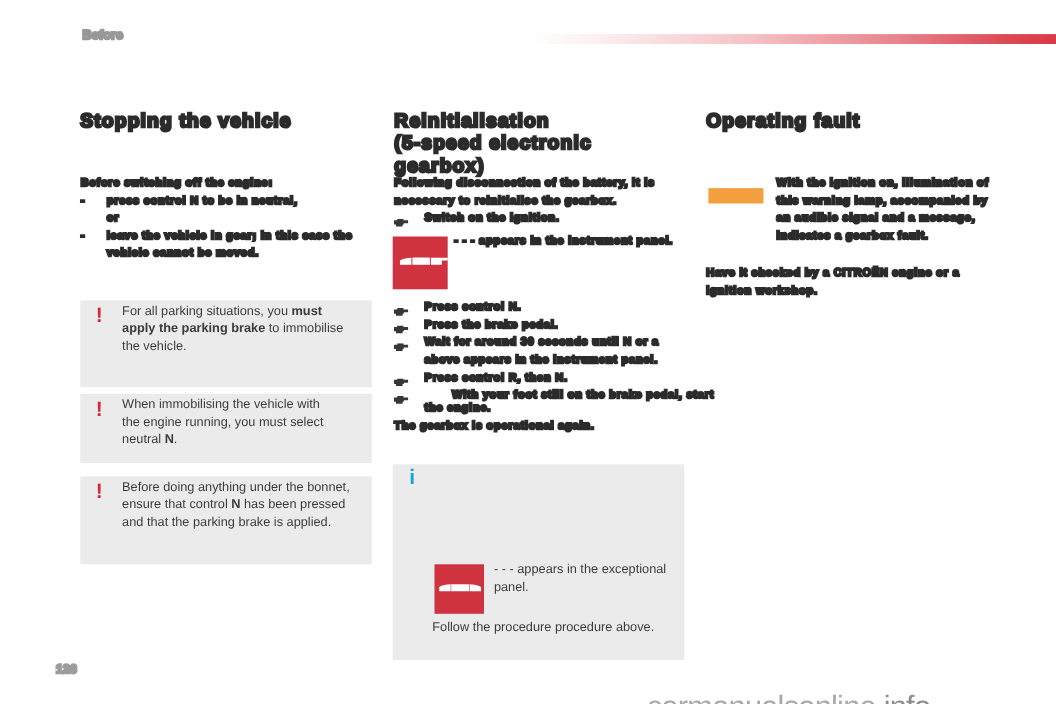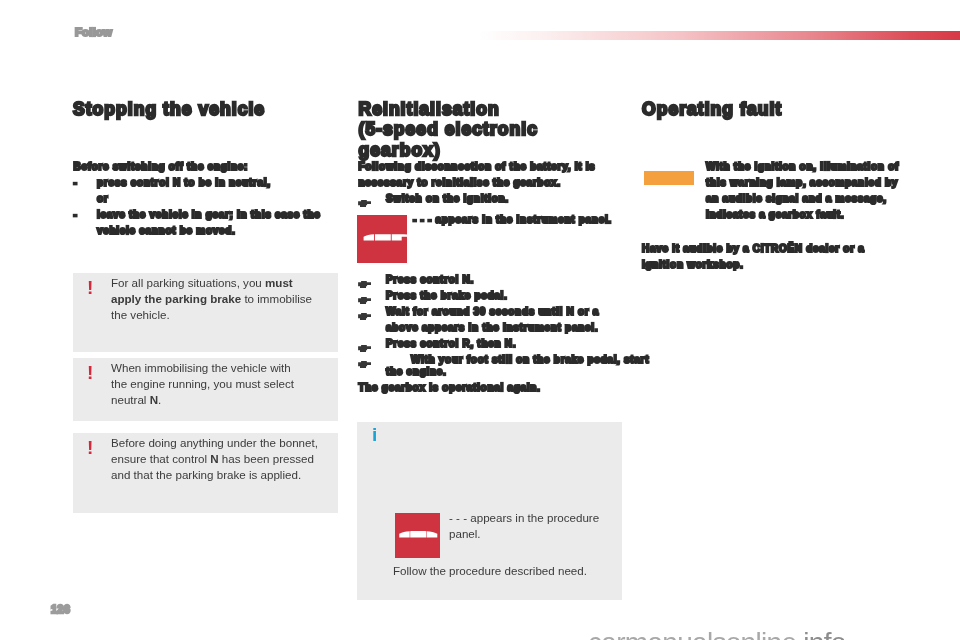--- a/index.html
+++ b/index.html
@@ -38,21 +38,21 @@
          -webkit-text-stroke:2.4px #9c9c9c;letter-spacing:0.2px;line-height:12px;margin-left:32px;}
   .wm{position:absolute;left:588px;top:600px;font-size:28px;color:#a8a8a8;letter-spacing:-0.7px;
       line-height:30px;margin-top:28px;}
   .wm .dot{color:#8d8d8d;}
 </style>
 </head>
 <body>
 
 <div class="page">
 
-  <div class="chapter">Follow</div>
+  <div class="chapter">Before</div>
   <div class="hdr-bar"></div>
 
   <div class="h1 pdfb" style="left:73px;top:99px;width:290px;-webkit-text-stroke:2.4px #2b2b2b;letter-spacing:1.05px">Stopping the vehicle</div>
 
   <div class="ln pdfb" style="left:73.5px;top:161px">Before switching off the engine:</div>
 
   <div class="ln pdfb dash" style="left:73.5px;top:177px">-</div>
   <div class="ln pdfb" style="left:97px;top:177px">press control N to be in neutral,</div>
   <div class="ln pdfb" style="left:97px;top:193px">or</div>
 
@@ -138,33 +138,33 @@
   <div class="box" style="left:357px;top:422px;width:265px;height:178px">
     <div class="infoi" style="left:15px;top:3px">i</div>
     <div class="redicon" style="left:37.7px;top:90.5px;width:45px;height:45.5px">
       <svg viewBox="0 0 45 45.5" width="45" height="45.5">
         <path d="M4.3 24.6 L42.3 24.6 L42.3 20.7 C39.1 19.2 36.1 18.5 31.6 18.25 C27.6 18.05 19.6 18.05 14.6 18.25 C10.1 18.45 7.3 19.2 4.3 20.7 Z" fill="#ffffff"></path>
         <rect x="14.7" y="17" width="0.5" height="8" fill="#cf3340"></rect>
         <rect x="31.5" y="17" width="0.5" height="8" fill="#cf3340"></rect>
       </svg>
     </div>
     <div class="boxtxt" style="left:92px;top:88px;width:175px">
-        <div><span>- - - appears in the procedure</span></div>
+        <div><span>- - - appears in the exceptional</span></div>
         <div><span>panel.</span></div>
       </div>
-    <div class="boxtxt" style="left:36px;top:141px;width:230px">Follow the procedure described need.</div>
+    <div class="boxtxt" style="left:36px;top:141px;width:230px">Follow the procedure procedure above.</div>
   </div>
 
   <div class="h1 pdfb" style="left:642px;top:99px;width:290px;-webkit-text-stroke:2.4px #2b2b2b;letter-spacing:1.05px">Operating fault</div>
 
   <div class="orangeicon" style="left:644px;top:171px;width:50px;height:14px"></div>
 
   <div class="ln pdfb" style="left:706px;top:161px">With the ignition on, illumination of</div>
   <div class="ln pdfb" style="left:706px;top:177px">this warning lamp, accompanied by</div>
   <div class="ln pdfb" style="left:706px;top:193px">an audible signal and a message,</div>
   <div class="ln pdfb" style="left:706px;top:209px">indicates a gearbox fault.</div>
 
-  <div class="ln pdfb" style="left:642px;top:243px">Have it audible by a CITROËN dealer or a</div>
+  <div class="ln pdfb" style="left:642px;top:243px">Have it checked by a CITROËN engine or a</div>
   <div class="ln pdfb" style="left:642px;top:259px">ignition workshop.</div>
 
   <div class="pgnum">126</div>
   <div class="wm"><span>carmanualsonline</span><span class="dot">.info</span></div>
 </div>
 
 </body></html>

